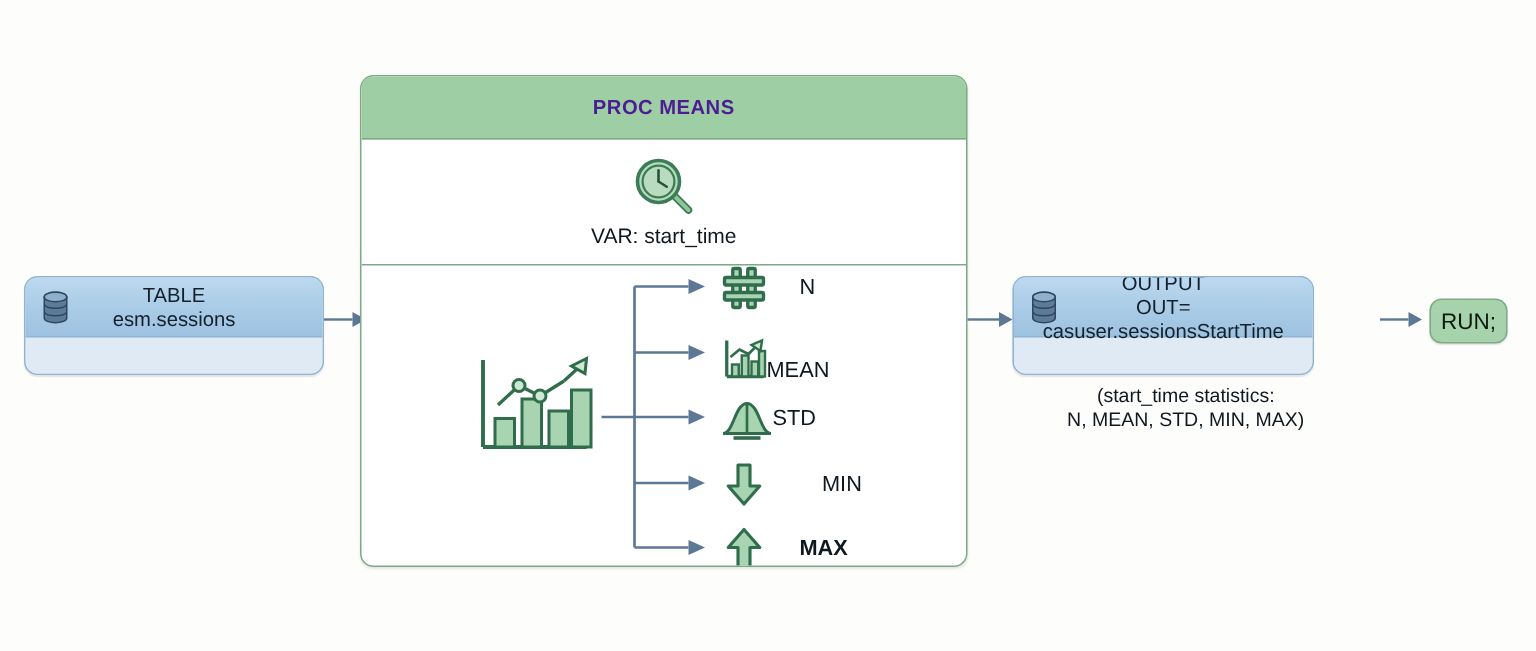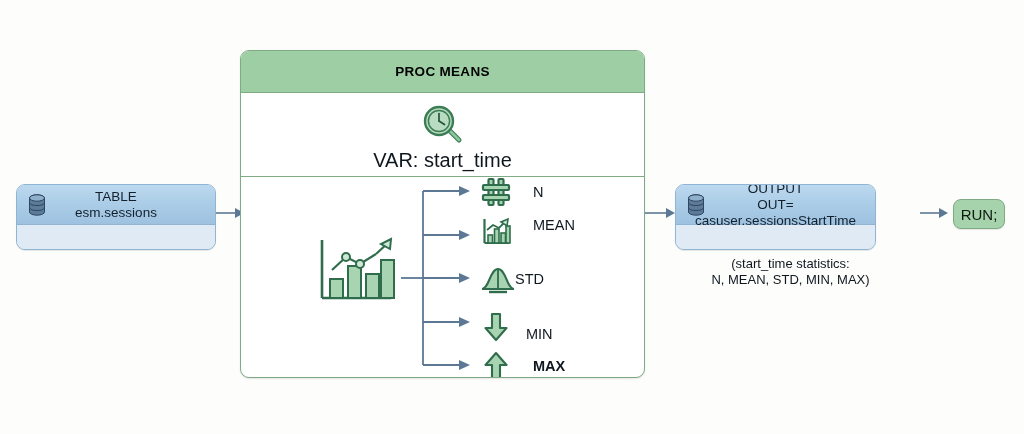--- a/index.html
+++ b/index.html
@@ -48,30 +48,30 @@
     overflow:hidden;
     box-shadow:0 1px 2px rgba(0,0,0,.10);
   }
   .proc-head{
     background:#9ecfa4;
     border-bottom:1px solid #7faa86;
     box-sizing:border-box;
     display:flex;align-items:center;justify-content:center;
     font-weight:bold;
     font-size:13.5px;
-    color:#000000;
+    color:#4c1d95;
     letter-spacing:.3px;
   }
   .proc-divider{
     border-top:1px solid #7faa86;
     height:0;
   }
   .var-label{
     text-align:center;
-    font-size:20px;
+    font-size:14px;
     color:#10181f;
   }
 
   
   .stat-label{
     font-size:14.5px;
     color:#10181f;
   }
 
   
@@ -186,21 +186,21 @@
               <rect x="7.5" y="2" width="5" height="26" rx="1"></rect>
               <rect x="17.5" y="2" width="5" height="26" rx="1"></rect>
               <rect x="2" y="8" width="26" height="5" rx="1"></rect>
               <rect x="2" y="18" width="26" height="5" rx="1"></rect>
             </g>
           </svg>
         </span>
         <span class="stat-label">N</span>
       </div>
 
-      <div class="abs" style="left:240px;top:40px;width:150px;height:38px;display:flex;align-items:flex-start;gap:22px;">
+      <div class="abs" style="left:240px;top:40px;width:150px;height:38px;display:flex;align-items:flex-end;">
         <span>
           <svg width="30" height="30" viewBox="0 0 30 30">
             <line x1="3.5" y1="2" x2="3.5" y2="26" stroke="#2f6d4c" stroke-width="2.2"></line>
             <line x1="3.5" y1="26" x2="28" y2="26" stroke="#2f6d4c" stroke-width="2.2"></line>
             <rect x="7" y="18" width="4.5" height="8" fill="#a9d4b1" stroke="#2f6d4c" stroke-width="1.6"></rect>
             <rect x="13.5" y="12" width="4.5" height="14" fill="#a9d4b1" stroke="#2f6d4c" stroke-width="1.6"></rect>
             <rect x="20" y="16" width="4.5" height="10" fill="#a9d4b1" stroke="#2f6d4c" stroke-width="1.6"></rect>
             <rect x="25" y="9" width="4" height="17" fill="#a9d4b1" stroke="#2f6d4c" stroke-width="1.6"></rect>
             <polyline points="6,13 12,8 18,11 24,5" fill="none" stroke="#2f6d4c" stroke-width="1.8"></polyline>
             <polygon points="27,2 26,9 20,5" fill="#cfe8d5" stroke="#2f6d4c" stroke-width="1.6"></polygon>
@@ -213,21 +213,21 @@
         <span>
           <svg width="34" height="30" viewBox="0 0 34 30">
             <path d="M1 25 C8 25 9 5 17 5 C25 5 26 25 33 25 Z" fill="#a9d4b1" stroke="#2f6d4c" stroke-width="2"></path>
             <line x1="17" y1="5" x2="17" y2="25" stroke="#2f6d4c" stroke-width="1.8"></line>
             <line x1="8" y1="28" x2="26" y2="28" stroke="#2f6d4c" stroke-width="2.4"></line>
           </svg>
         </span>
         <span class="stat-label">STD</span>
       </div>
 
-      <div class="abs" style="left:240px;top:127px;width:150px;height:38px;display:flex;align-items:flex-end;gap:15px;">
+      <div class="abs" style="left:240px;top:127px;width:150px;height:38px;display:flex;align-items:center;gap:37px;">
         <span>
           <svg width="30" height="30" viewBox="0 0 30 30">
             <polygon points="11,2 19,2 19,16 25.5,16 15,28 4.5,16 11,16" fill="#a9d4b1" stroke="#2f6d4c" stroke-width="2.1" stroke-linejoin="round"></polygon>
           </svg>
         </span>
         <span class="stat-label">MIN</span>
       </div>
 
       <div class="abs" style="left:240px;top:170px;width:150px;height:38px;display:flex;align-items:center;gap:22px;font-weight:bold;">
         <span>

